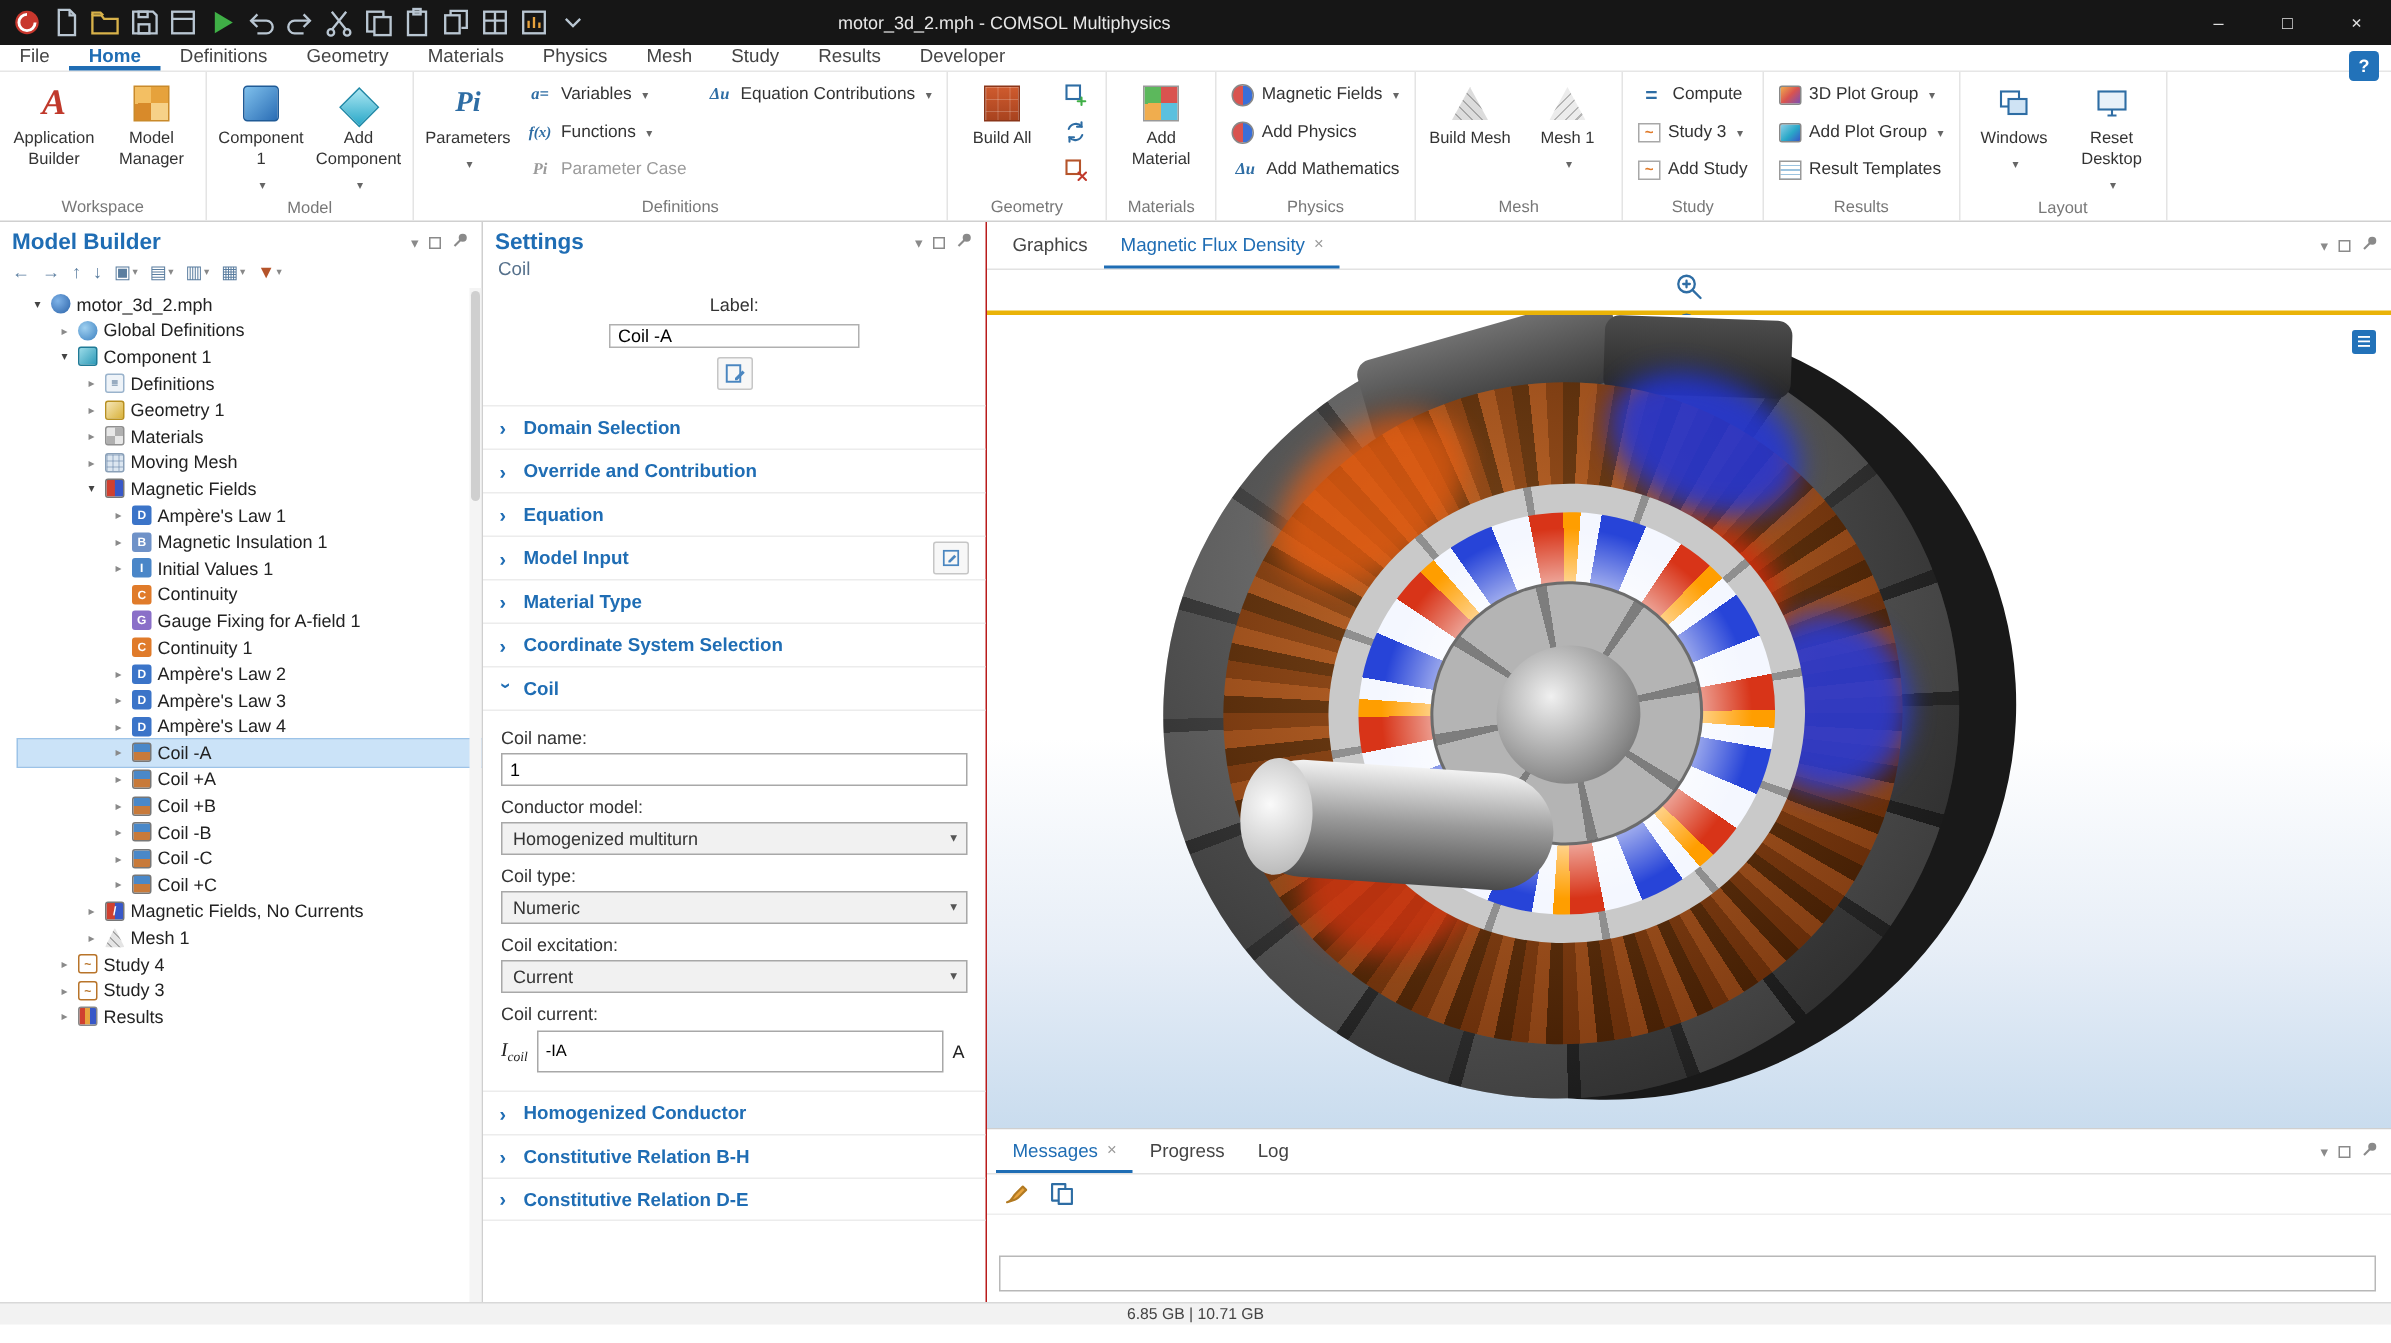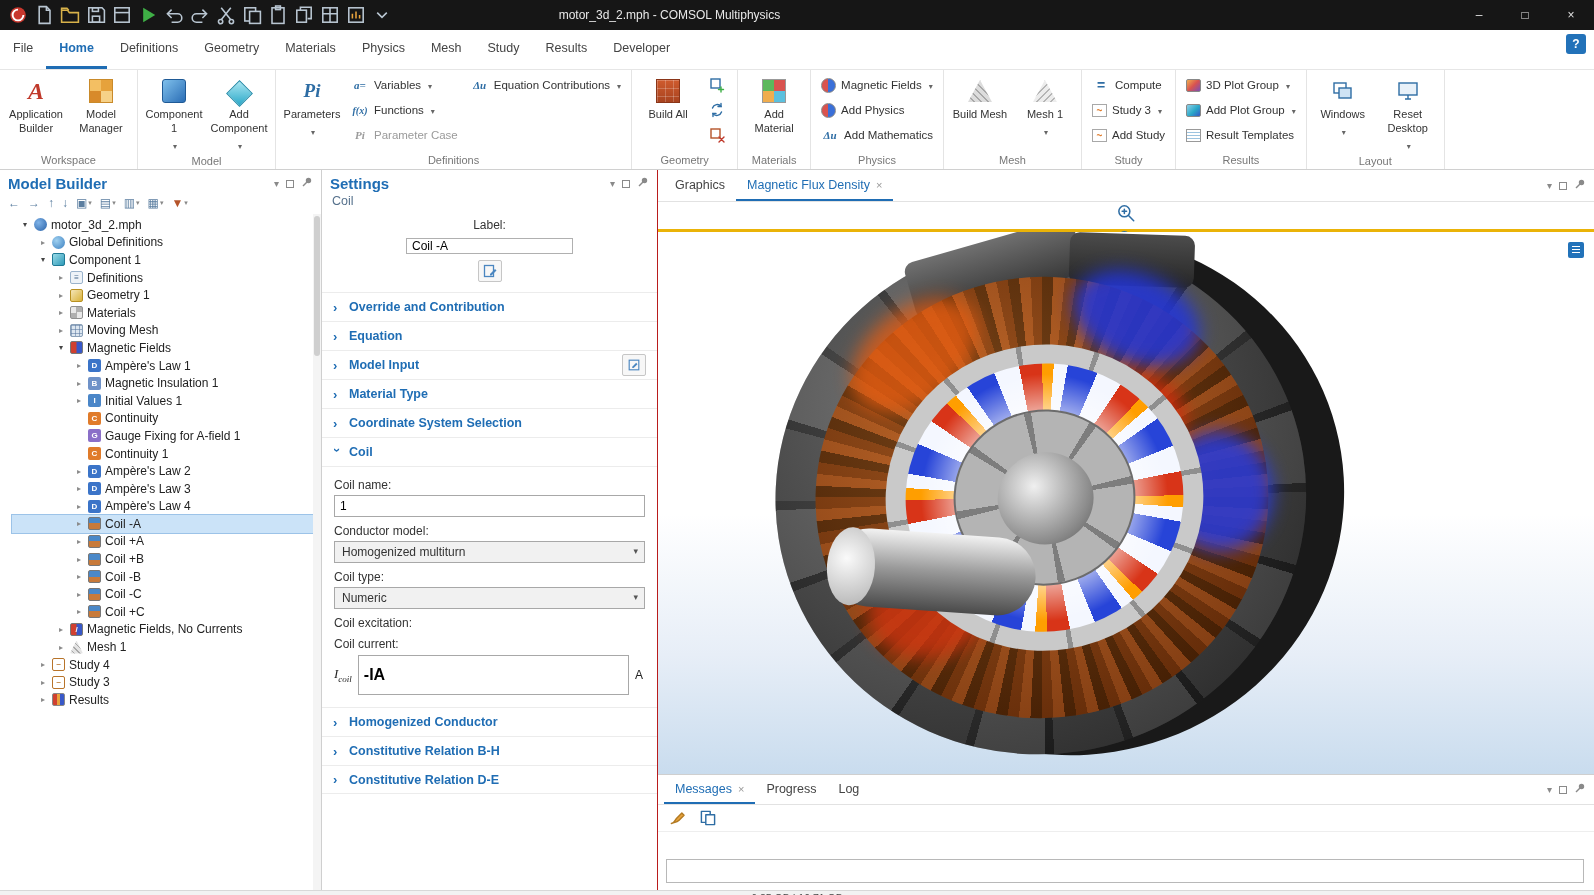--- a/index.html
+++ b/index.html
@@ -9,21 +9,21 @@
   
   .titlebar { height:30px; background:#161616; display:flex; align-items:center; color:#d7dde3; position:relative; }
   .qat { display:flex; align-items:center; gap:2px; padding-left:6px; }
   .q { width:24px; height:24px; display:inline-flex; align-items:center; justify-content:center; }
   .q svg { stroke:#b9c6d2; fill:none; stroke-width:1.3; }
   .title-text { position:absolute; left:42%; transform:translateX(-50%); font-size:12px; color:#e8e8e8; white-space:nowrap; }
   .wbtns { margin-left:auto; display:flex; height:30px; }
   .wbtn { width:46px; height:30px; display:flex; align-items:center; justify-content:center; font-size:12px; color:#e0e0e0; }
 
   
-  .menubar { height:40px; background:#fff; display:flex; align-items:stretch; border-bottom:1px solid #e6e6e6; position:relative; }
+  .menubar { height:18px; background:#fff; display:flex; align-items:stretch; border-bottom:1px solid #e6e6e6; position:relative; }
   .mtab { padding:0 13px; display:flex; align-items:center; font-size:12.5px; color:#444; border-bottom:3px solid transparent; }
   .mtab.active { color:#1f6db4; border-bottom-color:#1f6db4; font-weight:bold; }
   .helpbtn { position:absolute; right:8px; top:4px; width:20px; height:20px; background:#2272b9; color:#fff; border-radius:3px; display:flex; align-items:center; justify-content:center; font-weight:bold; }
 
   
   .ribbon { height:100px; background:#fff; display:flex; border-bottom:1px solid #d0d0d0; }
   .rgroup { display:flex; flex-direction:column; border-right:1px solid #e4e4e4; padding:3px 5px 0; }
   .rgc { flex:1; display:flex; gap:3px; align-items:flex-start; }
   .rcol { display:flex; flex-direction:column; gap:1px; }
   .rgl { text-align:center; font-size:11px; color:#777; padding:1px 2px 3px; }
@@ -122,21 +122,21 @@
   .sec .secico { margin-left:auto; }
   .secbody { padding:4px 12px 12px; border-top:1px solid #ececec; }
   .flabel { font-size:12px; color:#333; margin:7px 0 3px; }
   .txt, .sel-box { width:100%; height:22px; border:1px solid #a8a8a8; font-size:12px; font-family:"Liberation Sans",sans-serif; }
   .txt { padding:0 5px; background:#fff; }
   .sel-box { background:#f1f1f1; display:flex; align-items:center; position:relative; padding:0 22px 0 7px; }
   .sel-box::after { content:"\25BE"; position:absolute; right:6px; top:4px; font-size:9px; color:#555; }
   .currow { display:flex; align-items:center; gap:6px; margin-top:4px; }
   .csym { font:italic 13px "Liberation Serif",serif; color:#222; white-space:nowrap; }
   .csym sub { font-size:9px; }
-  .currow input { flex:1; height:40px; border:1px solid #a8a8a8; padding:0 5px; font-size:16px; font-family:"Liberation Sans",sans-serif;font-weight:bold; }
+  .currow input { flex:1; height:28px; border:1px solid #a8a8a8; padding:0 5px; font-size:11px; font-family:"Liberation Sans",sans-serif; }
   .cunit { font-size:12px; color:#222; padding-right:2px; }
 
   
   .graphics { height:605px; display:flex; flex-direction:column; border-bottom:1px solid #cfcfcf; background:#fff; min-width:0; }
   .gtabs { height:32px; display:flex; align-items:stretch; border-bottom:1px solid #e2e2e2; padding-left:6px; position:relative; }
   .gtab { display:flex; align-items:center; gap:6px; padding:0 11px; font-size:12.5px; color:#444; border-bottom:2px solid transparent; }
   .gtab.active { color:#1f6db4; border-bottom-color:#1f6db4; }
   .tclose { color:#999; font-size:11px; }
   .gtabicons { margin-left:auto; display:flex; align-items:center; gap:7px; padding-right:8px; color:#8a8a8a; }
   .gtoolbar { height:30px; display:flex; align-items:center; gap:4px; padding:0 8px; border-bottom:3px solid #eab308;flex-direction:column; }
@@ -725,20 +725,24 @@
       <span class="iconbtn">
           <svg width="16" height="16" viewBox="0 0 16 16">
             <rect x="2.5" y="2.5" width="9" height="11"></rect>
             <path d="M8 11l5-5 1.5 1.5-5 5H8z" fill="#4a86c0" stroke="none"></path>
           </svg>
         </span>
     </div>
 
     <div class="sec">
         <span class="schev"></span>
+        <span>Domain Selection</span>
+      </div>
+    <div class="sec">
+        <span class="schev"></span>
         <span>Override and Contribution</span>
       </div>
     <div class="sec">
         <span class="schev"></span>
         <span>Equation</span>
       </div>
     <div class="sec">
         <span class="schev"></span>
         <span>Model Input</span>
         <span class="secico iconbtn">
@@ -766,20 +770,23 @@
       <input class="txt" value="1" style="">
       <div class="flabel">Conductor model:</div>
       <div class="sel-box">
           <span>Homogenized multiturn</span>
         </div>
       <div class="flabel">Coil type:</div>
       <div class="sel-box">
           <span>Numeric</span>
         </div>
       <div class="flabel">Coil excitation:</div>
+      <div class="sel-box">
+          <span>Current</span>
+        </div>
       <div class="flabel">Coil current:</div>
       <div class="currow">
         <span class="csym"><span>I</span><sub>coil</sub></span>
         <input value="-IA" style="">
         <span class="cunit">A</span>
       </div>
     </div>
 
     <div class="sec">
         <span class="schev"></span>

